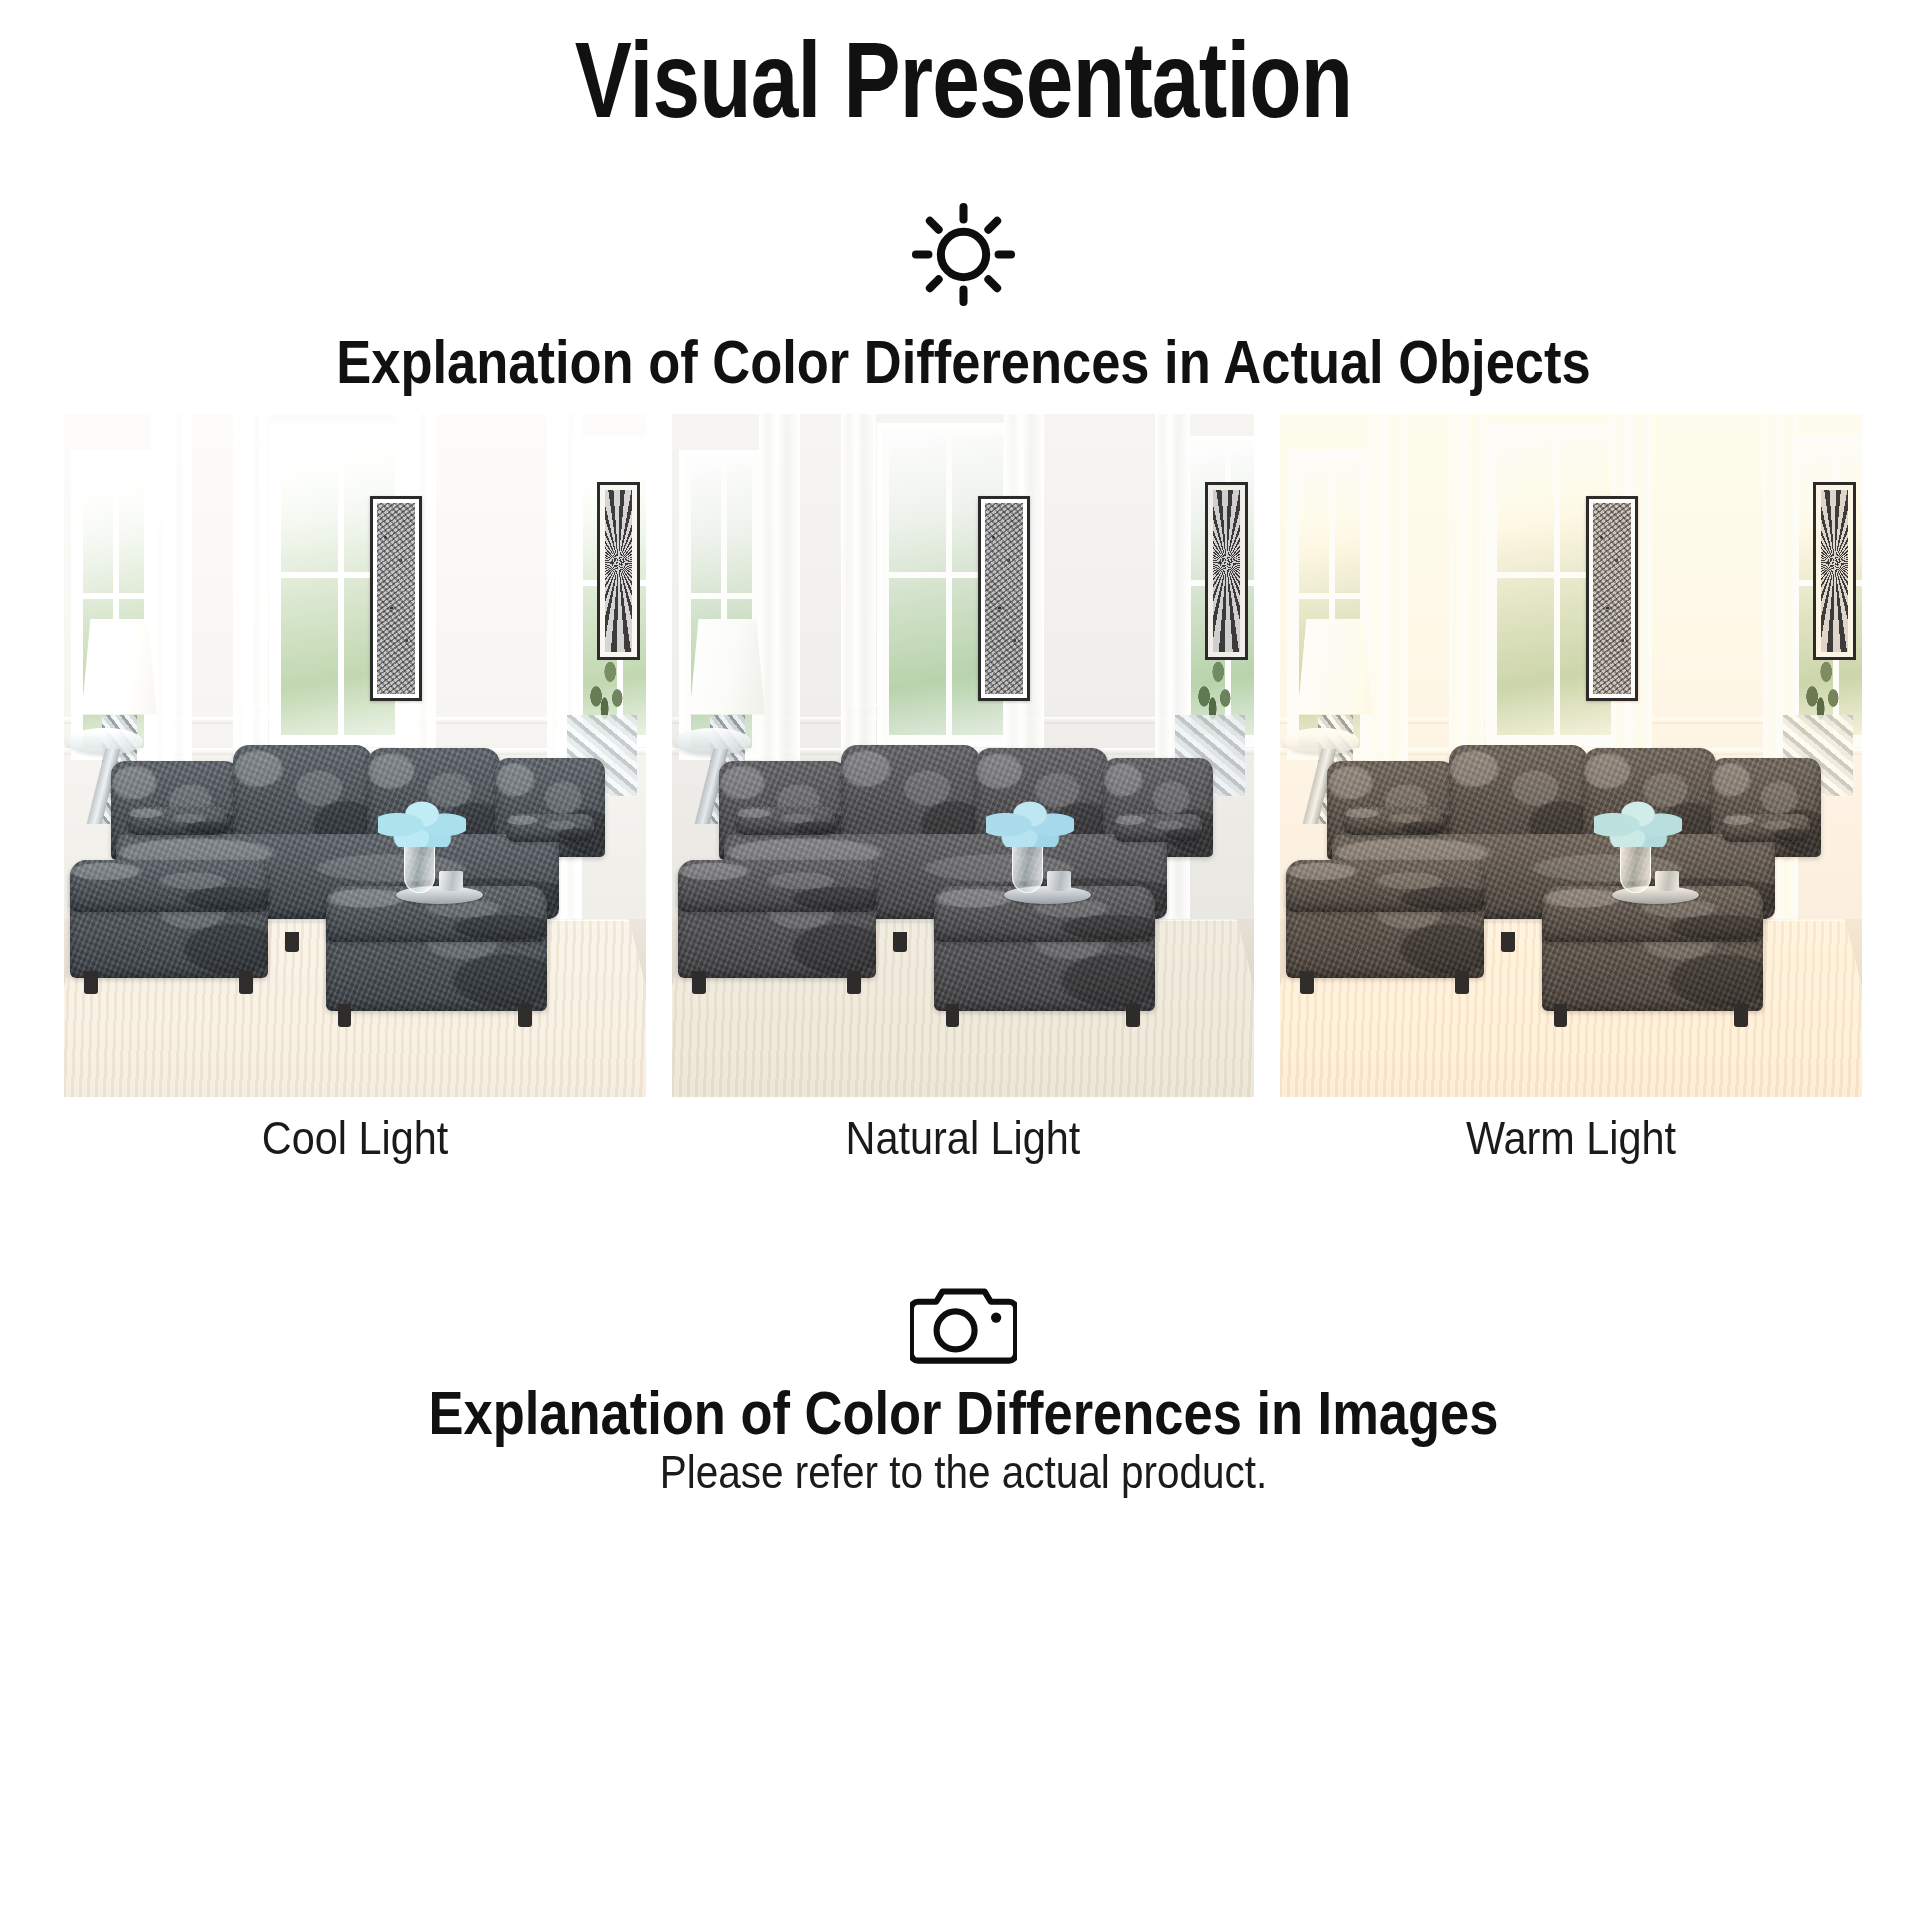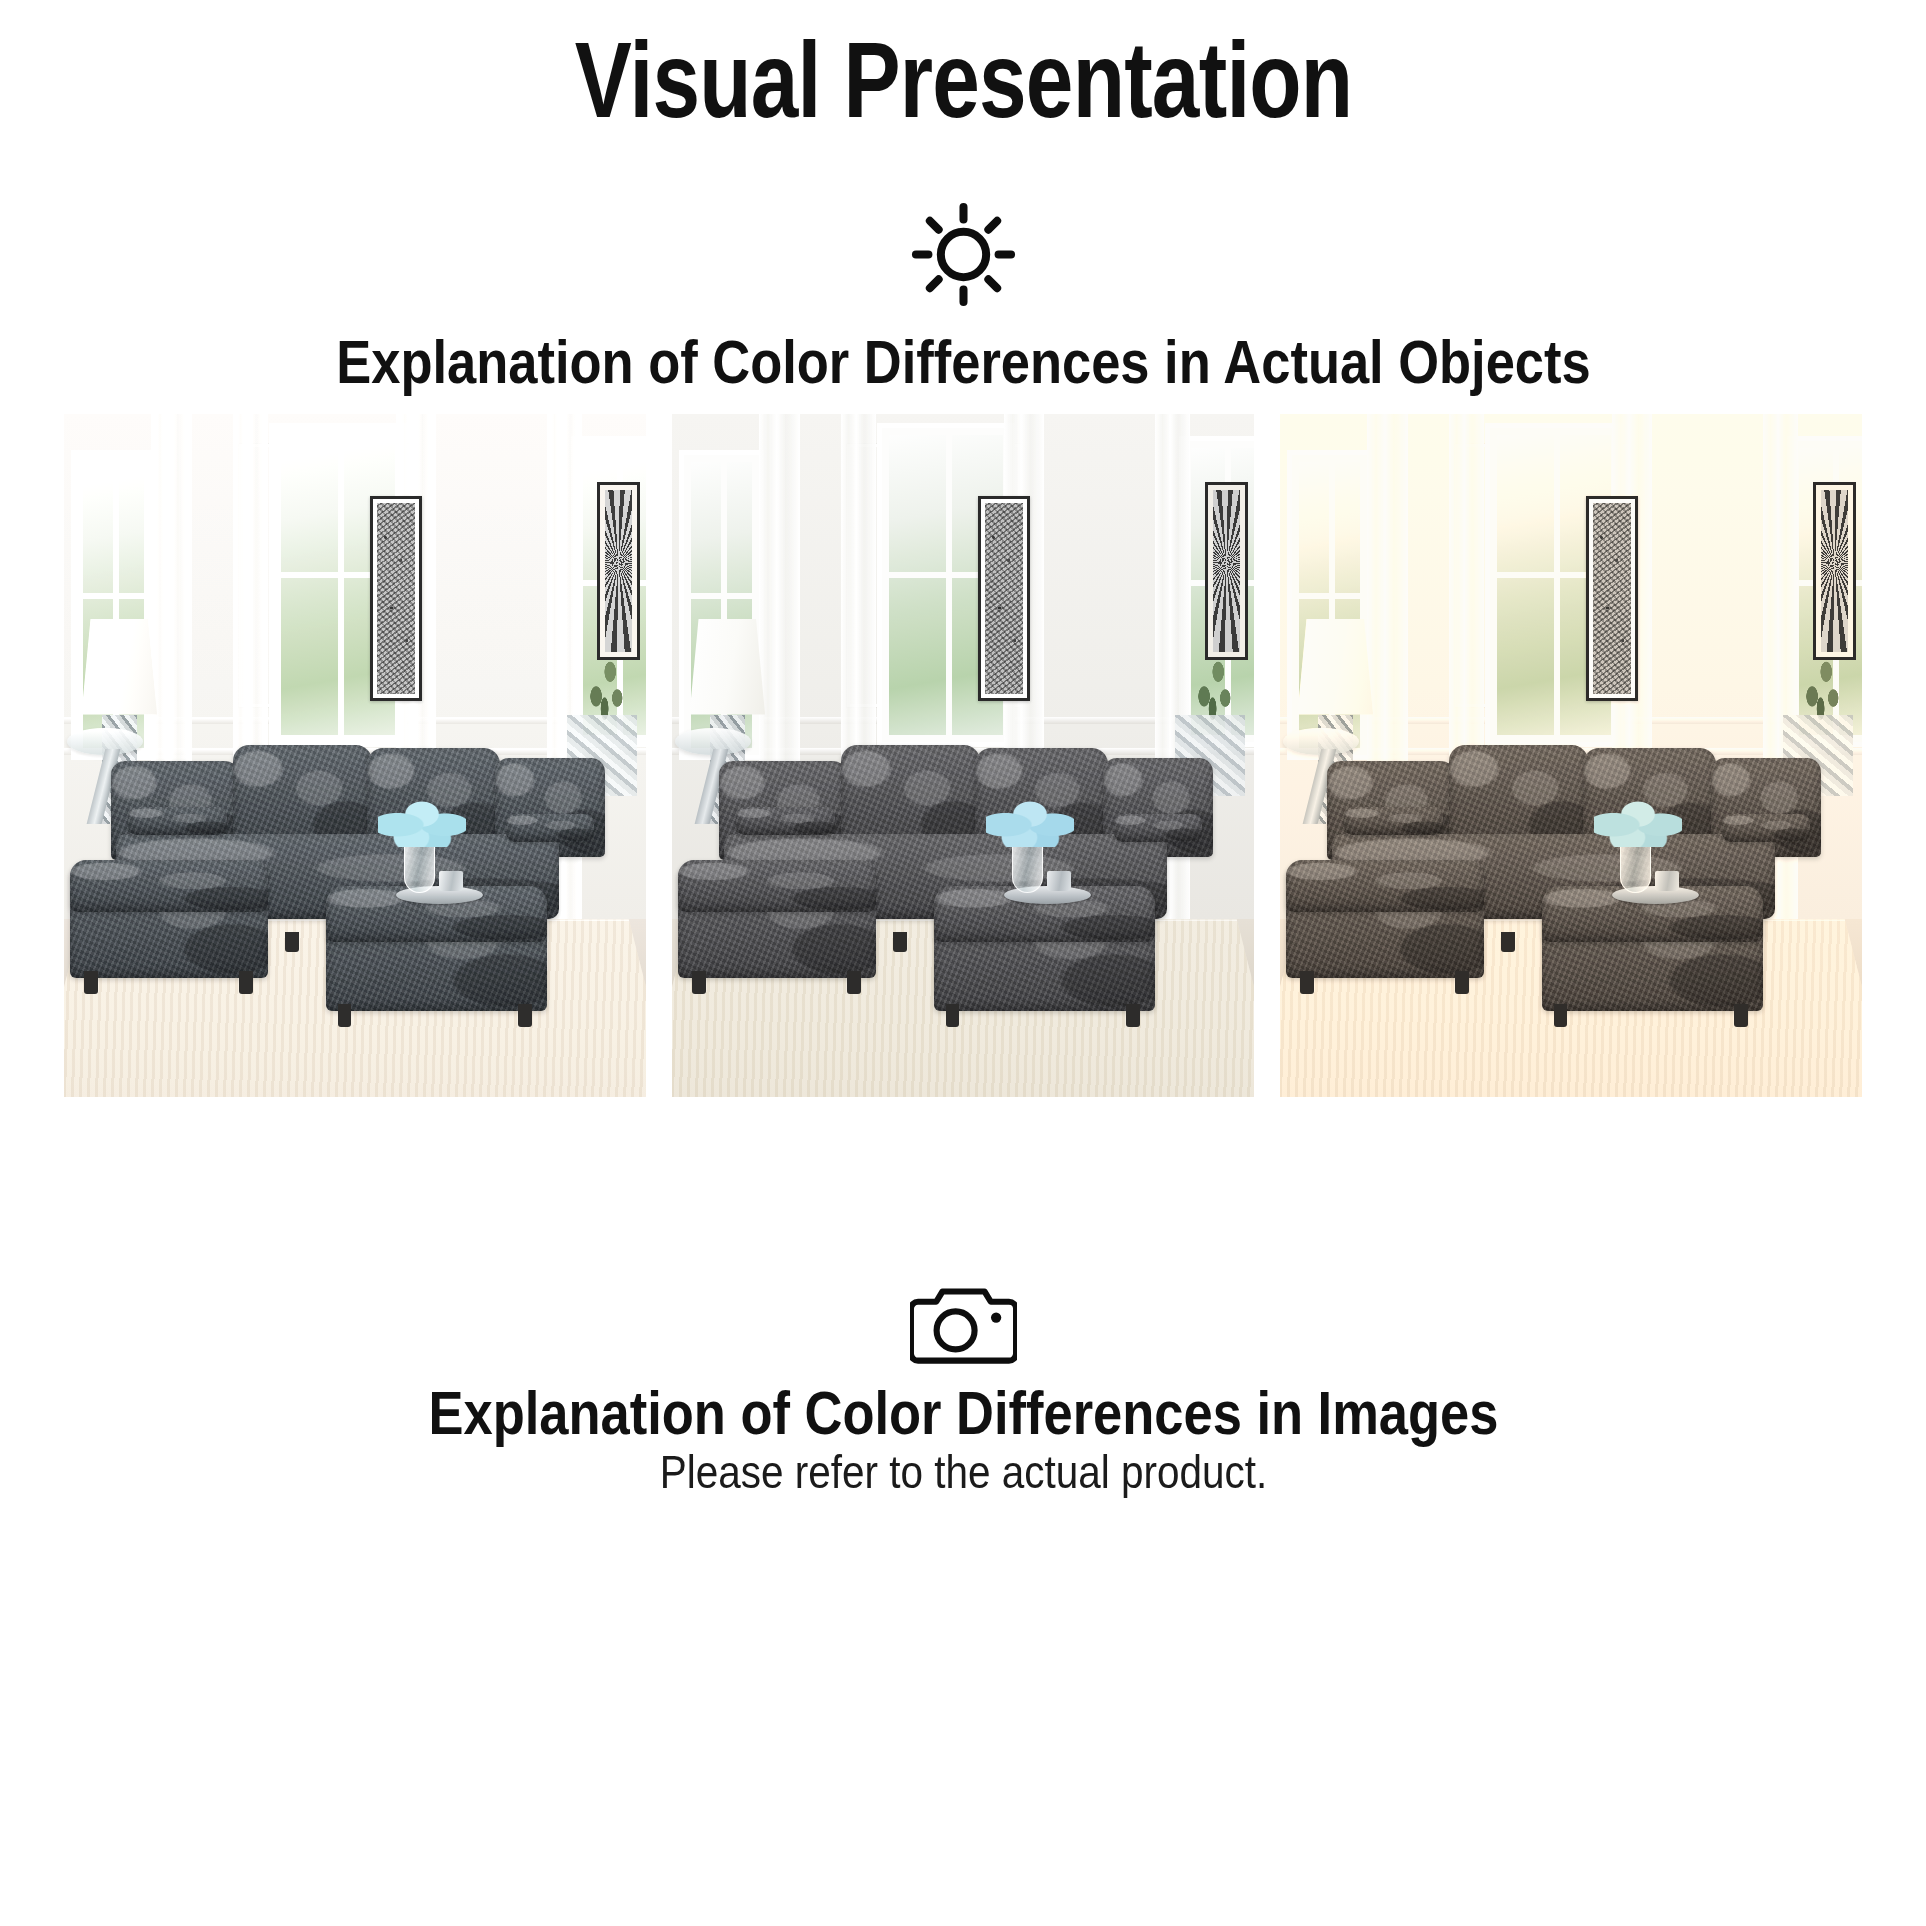--- a/index.html
+++ b/index.html
@@ -581,20 +581,25 @@
           <div class="tray"></div>
           <div class="cup"></div>
           <div class="vase"></div>
           <div class="stem"></div>
           <div class="flowers"></div>
         </div>
       </div>
     </div>
   </div>
 
+  <div class="captions">
+    <div class="caption">Cool Light</div>
+    <div class="caption">Natural Light</div>
+    <div class="caption">Warm Light</div>
+  </div>
 
   <div class="camera-icon-wrap">
     <svg width="107" height="85" viewBox="0 0 54 43">
       <path d="M4 11.5 h9.2 l3.2-5.2 h21.2 l3.2 5.2 H50 a3.6 3.6 0 0 1 3.6 3.6 v22.6
                a3.6 3.6 0 0 1 -3.6 3.6 H4 a3.6 3.6 0 0 1 -3.6 -3.6 V15.1
                A3.6 3.6 0 0 1 4 11.5 Z" fill="none" stroke="#0d0d0d" stroke-width="3.1" stroke-linejoin="round"></path>
       <circle cx="23" cy="26" r="9.6" fill="none" stroke="#0d0d0d" stroke-width="3.1"></circle>
       <circle cx="43.5" cy="19.5" r="2.6" fill="#0d0d0d"></circle>
     </svg>
   </div>

